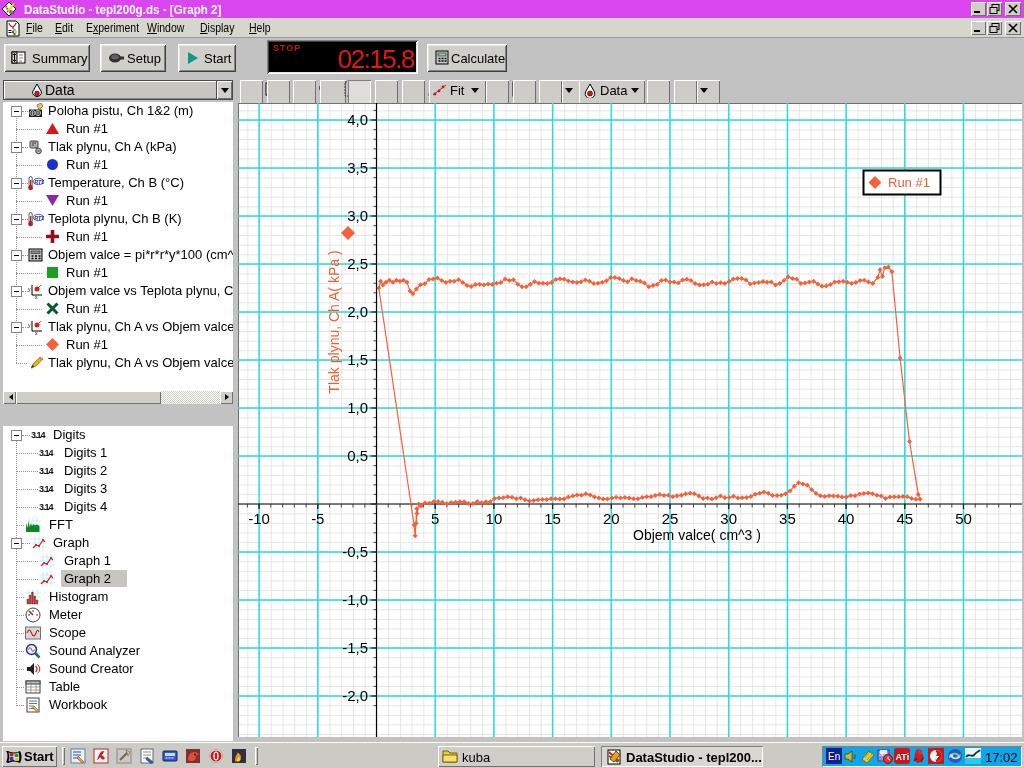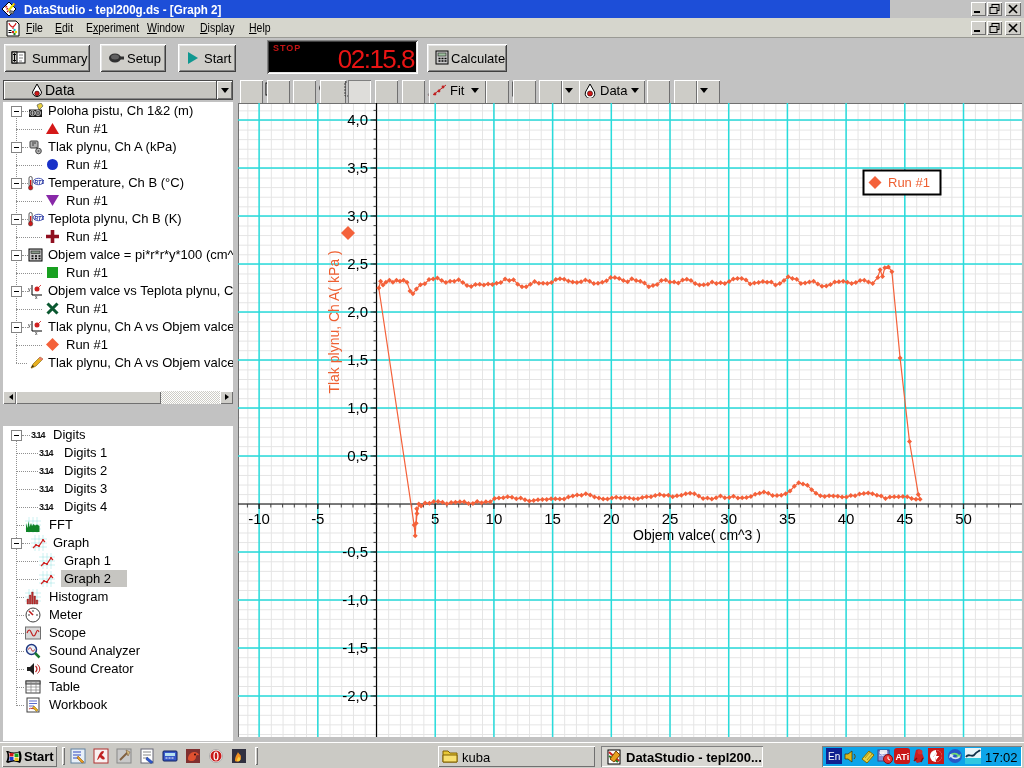--- a/index.html
+++ b/index.html
@@ -2,21 +2,21 @@
 <html><head><meta charset="utf-8"><style>
 html,body{margin:0;padding:0;}
 body{width:1024px;height:768px;overflow:hidden;font-family:"Liberation Sans",sans-serif;background:#c9c9c9;}
 *{box-sizing:border-box;}
 .abs{position:absolute;}
 #screen{position:relative;width:1024px;height:768px;background:#c2c2c2;}
 .raised{box-shadow:inset 1px 1px 0 #ffffff, inset -1px -1px 0 #404040, inset 2px 2px 0 #e6e6e6, inset -2px -2px 0 #848484;}
 .raised1{box-shadow:inset 1px 1px 0 #ffffff, inset -1px -1px 0 #707070;}
 .sunken{box-shadow:inset 1px 1px 0 #848484, inset -1px -1px 0 #ffffff, inset 2px 2px 0 #404040, inset -2px -2px 0 #e6e6e6;}
 .sunken1{box-shadow:inset 1px 1px 0 #808080, inset -1px -1px 0 #ffffff;}
-#titlebar{left:0;top:0;width:890px;height:18px;background:#1d4ed8;color:#fff;}
+#titlebar{left:0;top:0;width:1024px;height:18px;background:#d946ef;color:#fff;}
 .winbtn{position:absolute;width:15px;height:14px;top:2px;background:#cfcec9;}
 #menubar{left:0;top:18px;width:1024px;height:20px;background:#d6d6cd;border-bottom:1px solid #9a9a94;}
 .menuitem{position:absolute;top:3px;font-size:12.5px;color:#000;transform:scaleX(0.84);transform-origin:0 0;}
 .u{text-decoration:underline;}
 #maintb{left:0;top:39px;width:1024px;height:38px;background:#c2c2c2;}
 .tbtn{position:absolute;top:5px;height:28px;background:#cfcec9;font-size:13px;color:#000;}
 .tbtn span{position:absolute;top:7px;}
 #graphtb{left:236px;top:77px;width:788px;height:26px;background:#c2c2c2;}
 .gbtn{position:absolute;top:3px;height:33px;width:23px;background:#cdccc7;padding-left:23px;}
 #leftpanel{left:0;top:77px;width:236px;height:664px;background:#c2c2c2;}

